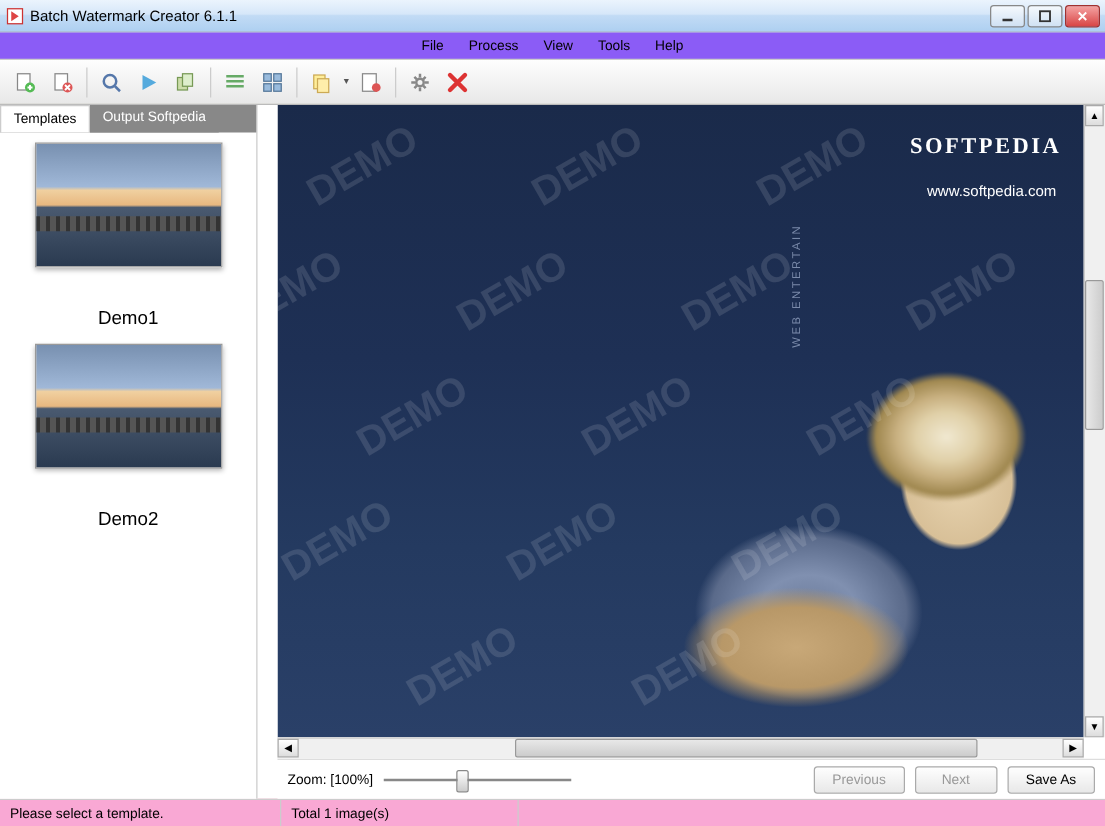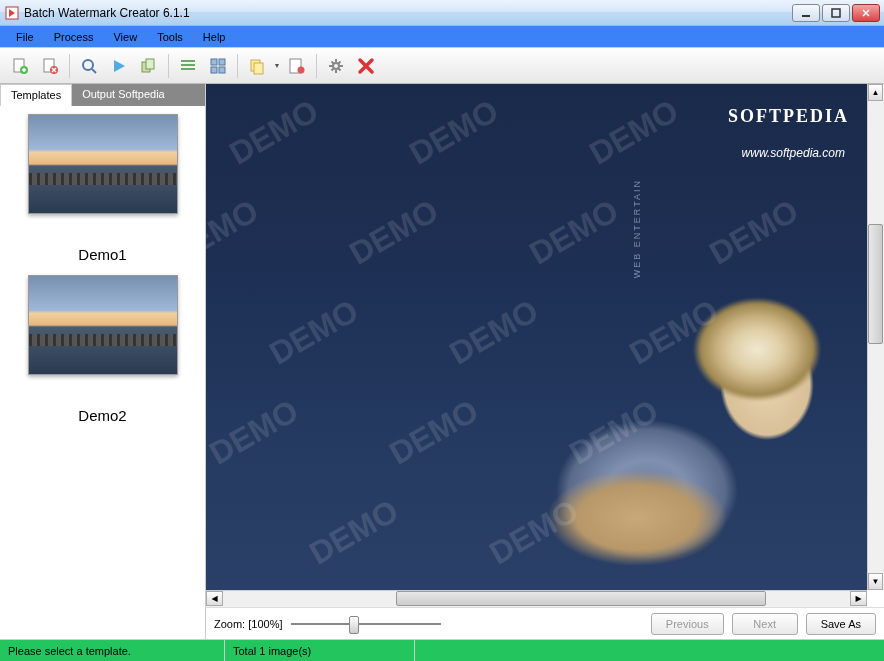--- a/index.html
+++ b/index.html
@@ -38,25 +38,26 @@
       font-size: 10px;
       background: linear-gradient(to bottom, #f5f9fd, #d0e1f3);
     }
     .win-btn.close {
       background: linear-gradient(to bottom, #f5a3a3, #d84545);
       color: #fff;
       border-color: #a03030;
     }
     .menubar {
       height: 22px;
-      background: #3b82f6;
+      background: #8b5cf6;
       display: flex;
       align-items: center;
       padding: 0 6px;
       border-bottom: 1px solid #ccc;
+      justify-content: center;
     }
     .menu-item {
       padding: 3px 10px;
       cursor: default;
     }
     .toolbar {
       height: 36px;
       background: linear-gradient(to bottom, #fefefe, #e8e8e8);
       display: flex;
       align-items: center;
@@ -78,20 +79,21 @@
     }
     .tool-dropdown {
       width: 8px; height: 28px;
       display: flex; align-items: center; justify-content: center;
       font-size: 7px; color: #555;
     }
     .main-area {
       display: flex;
       height: 555px;
       background: #fff;
+      gap: 16px;
     }
     .left-panel {
       width: 206px;
       border-right: 1px solid #ccc;
       display: flex;
       flex-direction: column;
       background: #fff;
     }
     .tabs-row {
       display: flex;
@@ -166,21 +168,20 @@
       font-size: 18px;
       font-weight: bold;
       letter-spacing: 2px;
       font-family: Liberation Serif, serif;
     }
     .preview-url {
       position: absolute;
       top: 62px; right: 22px;
       color: #fff;
       font-size: 12px;
-      font-style: italic;
     }
     .preview-vertical {
       position: absolute;
       top: 90px; right: 230px;
       color: #7a8aaa;
       font-size: 9px;
       letter-spacing: 2px;
       transform: rotate(-90deg);
       transform-origin: right center;
     }
@@ -292,21 +293,21 @@
       border: 1px solid #aaa;
       border-radius: 3px;
       background: linear-gradient(to bottom, #fefefe, #e8e8e8);
       font-size: 11px;
       cursor: pointer;
       min-width: 66px;
     }
     .btn:disabled { color: #999; }
     .statusbar {
       height: 22px;
-      background: #22c55e;
+      background: #f9a8d4;
       border-top: 1px solid #ccc;
       display: flex;
       align-items: center;
       font-size: 11px;
     }
     .status-cell {
       padding: 0 8px;
       border-right: 1px solid #ccc;
       height: 100%;
       display: flex;

